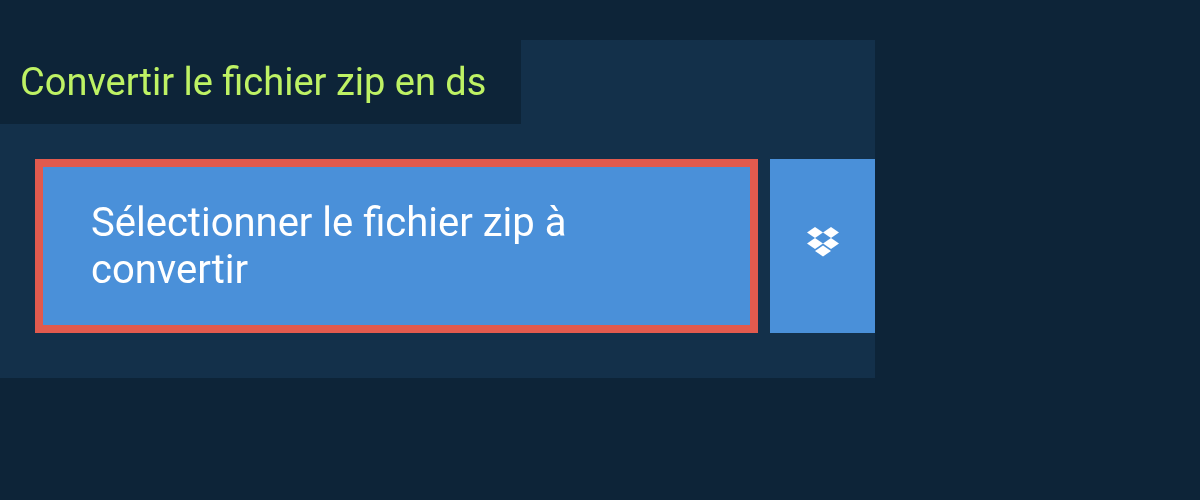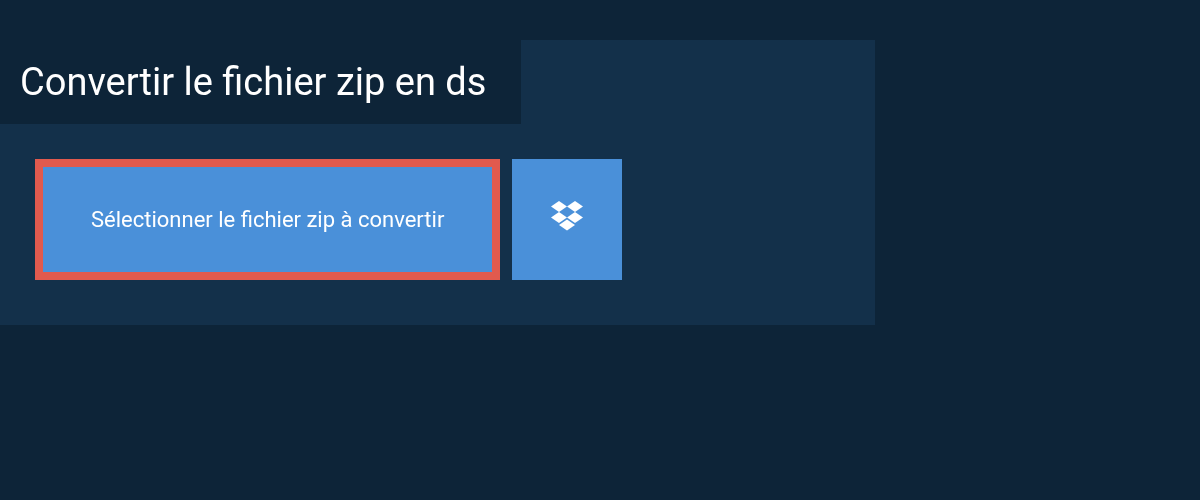--- a/index.html
+++ b/index.html
@@ -19,37 +19,37 @@
       width: 875px;
       margin-top: 40px;
       padding-bottom: 45px;
     }
     .title-bar {
       background: #0d2438;
       display: inline-block;
       padding: 20px 35px 20px 20px;
     }
     .title-text {
-      color: #ffffff;
+      color: #bef264;
       font-size: 38px;
       font-weight: 400;
     }
     .button-row {
       display: flex;
       gap: 12px;
       margin-top: 35px;
       margin-left: 35px;
     }
     .select-button {
       background: #4a90d9;
       border: 8px solid #e15a4e;
       color: #ffffff;
-      font-size: 22px;
+      font-size: 40px;
       font-weight: 400;
-      padding: 40px 48px;
+      padding: 32px 48px;
       cursor: pointer;
       display: flex;
       align-items: center;
       justify-content: center;
     }
     .dropbox-button {
       background: #4a90d9;
       width: 110px;
       cursor: pointer;
       display: flex;

